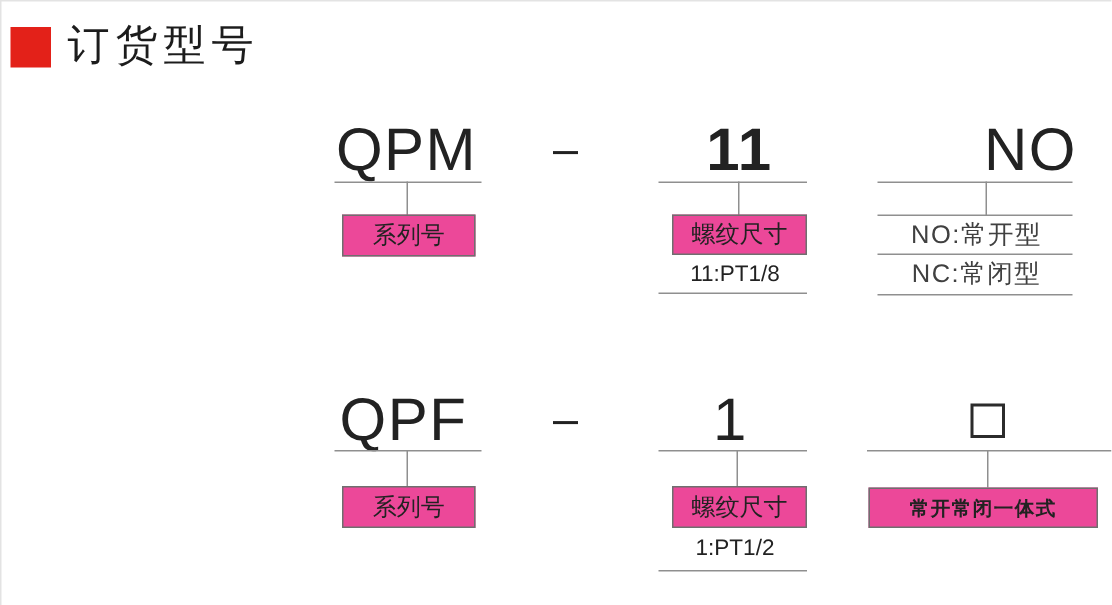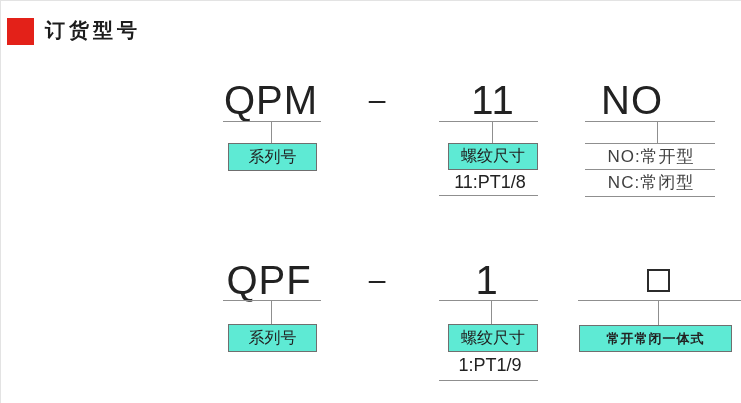--- a/index.html
+++ b/index.html
@@ -4,41 +4,41 @@
 <style>
   html,body { margin:0; padding:0; background:#ffffff; }
   body { font-family:"Liberation Sans","DejaVu Sans",sans-serif; color:#262626; }
   #canvas {
     position:relative; width:741px; height:403px; background:#ffffff;
     border-top:1px solid #e3e3e3; border-left:1px solid #e3e3e3;
     overflow:hidden;
   }
   .accent-square { position:absolute; background:#e32119; }
   .page-title {
-    position:absolute; font-size:20px; font-weight:700; letter-spacing:4px;
+    position:absolute; font-size:28px; font-weight:400; letter-spacing:4px;
     color:#1c1c1c; white-space:nowrap; line-height:30px;
   }
   .code {
     position:absolute; font-size:40px; line-height:30px; color:#222222;
     letter-spacing:1px; white-space:nowrap; transform:translateX(-50%);
   }
   .sep {
     position:absolute; font-size:30px; line-height:30px; color:#222222;
     transform:translateX(-50%);
   }
   .hline { position:absolute; height:1px; background:#8f8f8f; }
   .vtick { position:absolute; width:1px; background:#8f8f8f; }
   .label-box {
-    position:absolute; border:1px solid #6f6f6f; background:#5eead4;
+    position:absolute; border:1px solid #6f6f6f; background:#ec4899;
     display:flex; align-items:center; justify-content:center;
     font-size:16px; color:#222222; white-space:nowrap; box-sizing:border-box;
   }
   .label-box.wide { font-size:13px; letter-spacing:1px;font-weight:bold; }
   .note {
-    position:absolute; font-size:18px; line-height:19px; color:#222222;
+    position:absolute; font-size:15px; line-height:19px; color:#222222;
     white-space:nowrap; transform:translateX(-50%);
   }
   .option {
     position:absolute; font-size:17px; line-height:19px; color:#404040;
     white-space:nowrap; transform:translateX(-50%); letter-spacing:1px;
   }
   .blank-square {
     position:absolute; width:19px; height:19px; border:2px solid #2b2b2b;
     background:#ffffff; box-sizing:content-box;
   }
@@ -48,22 +48,22 @@
 
 <div id="canvas">
 
   <div class="accent-square" style="left:6px; top:17px; width:27px; height:27px;"></div>
   <div class="page-title" style="left:44px; top:14px;">订货型号</div>
 
   <div>
 
     <div class="code" style="left:270px; top:84px;">QPM</div>
     <div class="sep" style="left:376px; top:84px;">–</div>
-    <div class="code" style="left:492px; top:84px;">11</div>
-    <div class="code" style="left:631px; top:84px;">NO</div>
+    <div class="code" style="left:492px; top:84px;font-weight:bold;">11</div>
+    <div class="code" style="left:686px; top:84px;">NO</div>
 
     <div class="hline" style="left:222px; top:120px; width:98px;"></div>
     <div class="vtick" style="left:270px; top:120px; height:23px;"></div>
     <div class="label-box" style="left:227px; top:142px; width:89px; height:28px;">
       <span>系列号</span>
     </div>
 
     <div class="hline" style="left:438px; top:120px; width:99px;"></div>
     <div class="vtick" style="left:491px; top:120px; height:23px;"></div>
     <div class="label-box" style="left:447px; top:142px; width:90px; height:27px;">
@@ -92,21 +92,21 @@
     <div class="vtick" style="left:270px; top:299px; height:24px;"></div>
     <div class="label-box" style="left:227px; top:323px; width:89px; height:28px;">
       <span>系列号</span>
     </div>
 
     <div class="hline" style="left:438px; top:299px; width:99px;"></div>
     <div class="vtick" style="left:490px; top:299px; height:24px;"></div>
     <div class="label-box" style="left:447px; top:323px; width:90px; height:28px;">
       <span>螺纹尺寸</span>
     </div>
-    <div class="note" style="left:489px; top:355px;">1:PT1/9</div>
+    <div class="note" style="left:489px; top:355px;">1:PT1/2</div>
     <div class="hline" style="left:438px; top:379px; width:99px;"></div>
 
     <div class="hline" style="left:577px; top:299px; width:163px;"></div>
     <div class="vtick" style="left:657px; top:299px; height:25px;"></div>
     <div class="label-box wide" style="left:578px; top:324px; width:153px; height:27px;">
       <span>常开常闭一体式</span>
     </div>
   </div>
 
 </div>

